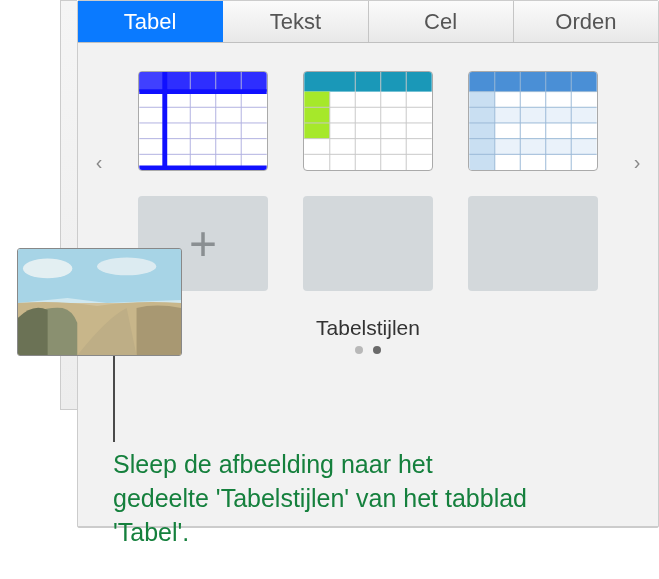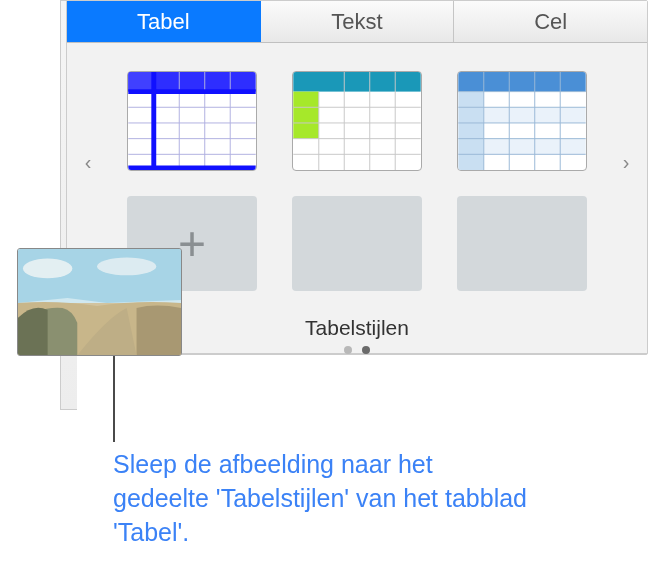--- a/index.html
+++ b/index.html
@@ -6,24 +6,24 @@
     body {
       font-family: -apple-system, BlinkMacSystemFont, "Helvetica Neue", Arial, sans-serif;
       background: #fff;
       width: 659px;
       height: 579px;
       position: relative;
       overflow: hidden;
     }
     .panel-wrapper {
       position: absolute;
-      left: 66px;
+      left: 77px;
       top: 0;
       width: 582px;
-      height: 355px;
+      height: 528px;
       background: #fff;
       border: 1px solid #ccc;
       border-radius: 2px;
     }
     .tab-bar {
       display: flex;
       height: 42px;
       background: linear-gradient(#fbfbfb, #e8e8e8);
       border-bottom: 1px solid #c0c0c0;
     }
@@ -137,21 +137,21 @@
       height: 86px;
       background: #4a4a4a;
     }
     .callout-text {
       position: absolute;
       left: 113px;
       top: 448px;
       width: 420px;
       font-size: 25px;
       line-height: 1.35;
-      color: #3b82f6;
+      color: #15803d;
     }
     .left-strip {
       position: absolute;
       left: 60px;
       top: 0;
       width: 17px;
       height: 410px;
       background: linear-gradient(#f5f5f5, #ededed);
       border: 1px solid #ccc;
       border-right: none;
@@ -161,20 +161,21 @@
 <body>
 
 <div class="left-strip"></div>
 
 <div class="panel-wrapper">
 
   <div class="tab-bar">
     <div class="tab active">Tabel</div>
     <div class="tab">Tekst</div>
     <div class="tab">Cel</div>
+    <div class="tab">Orden</div>
   </div>
 
   <div class="styles-area">
 
     <div class="nav-arrow left">
       <span>‹</span>
     </div>
     <div class="nav-arrow right">
       <span>›</span>
     </div>

